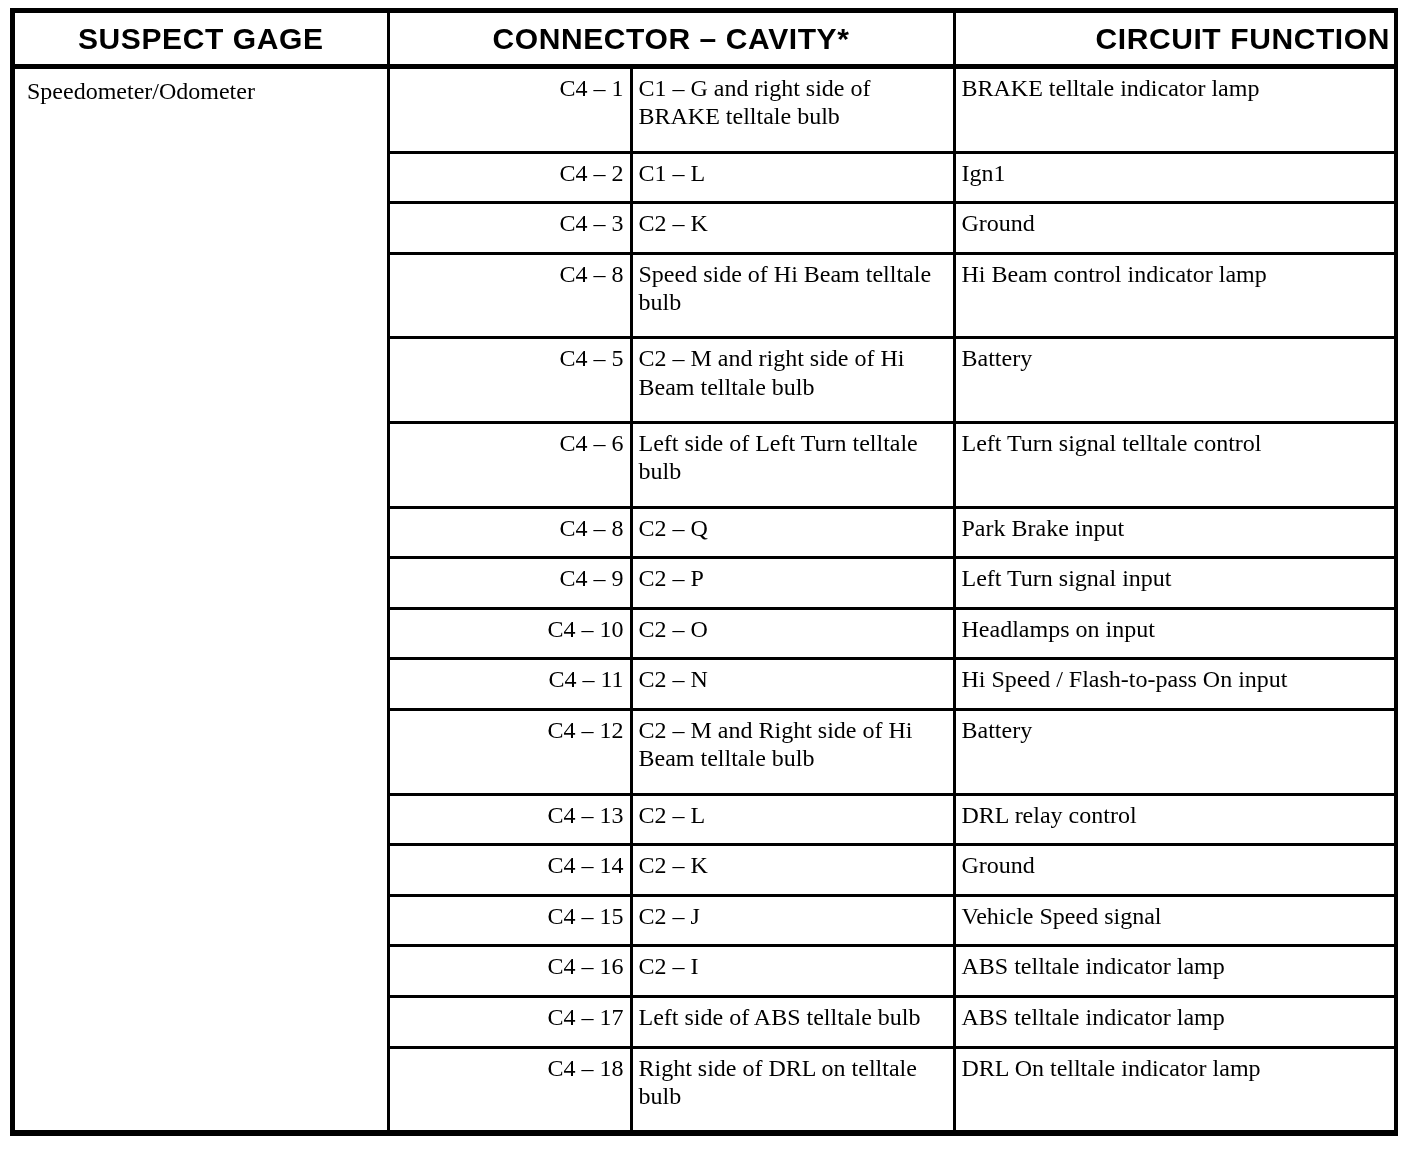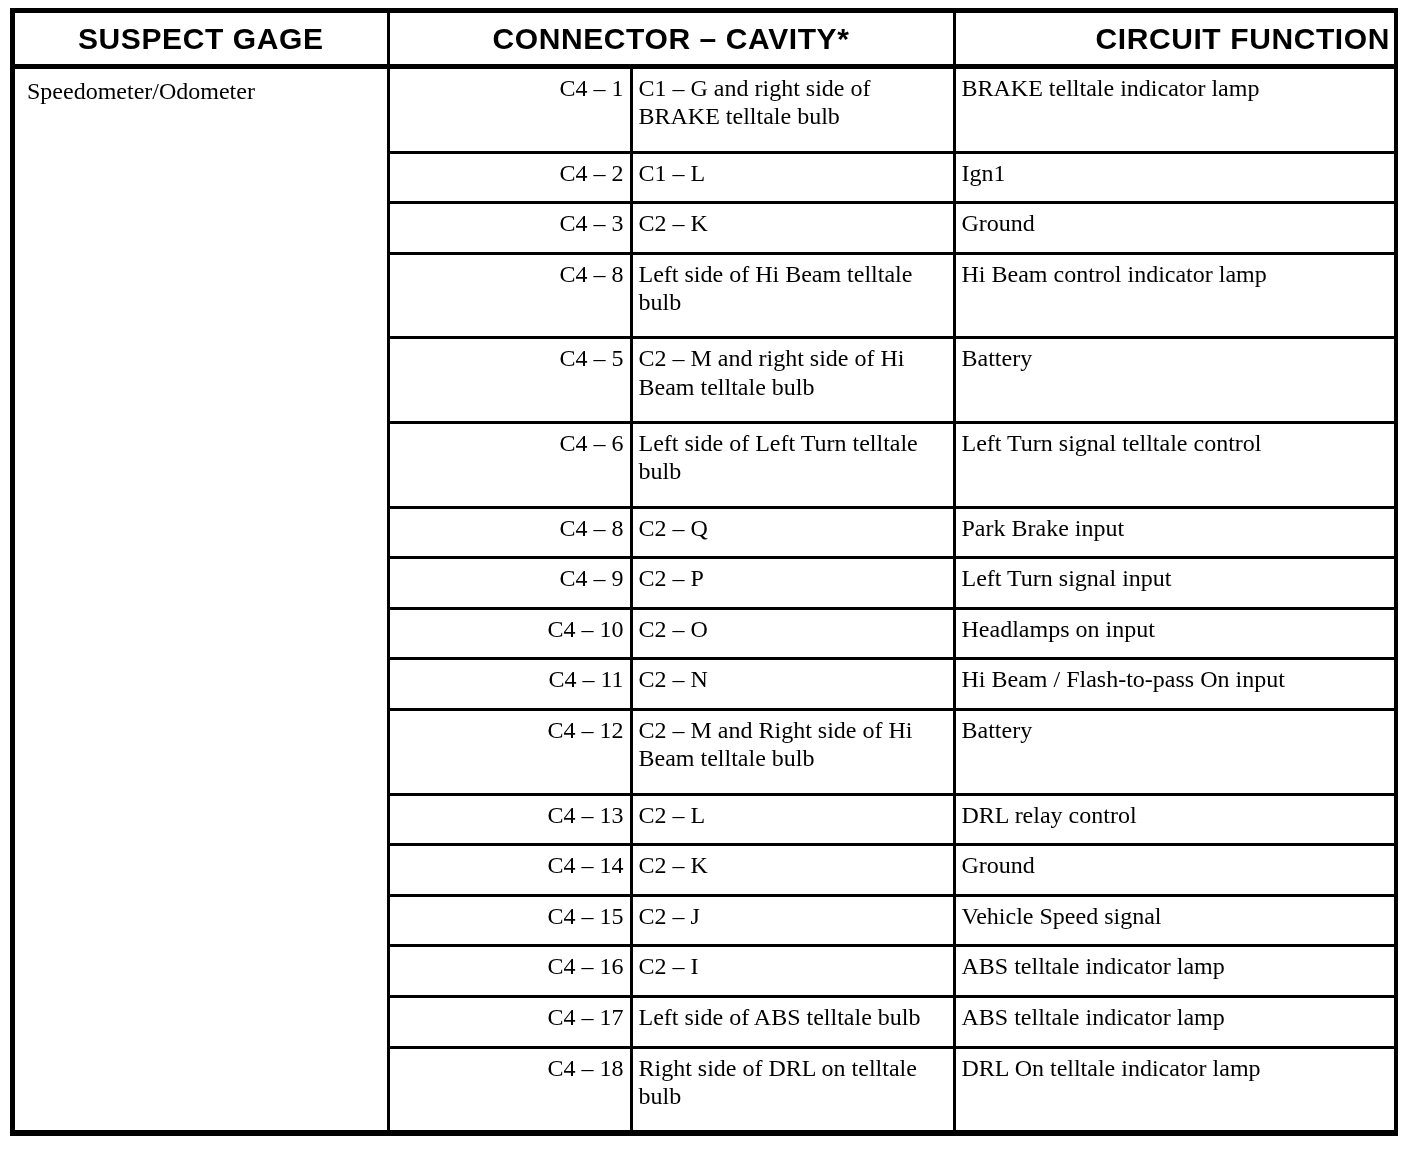--- a/index.html
+++ b/index.html
@@ -123,21 +123,21 @@
             <td class="cavity-cell">C1 – L</td>
             <td class="func-cell lastcol">Ign1</td>
           </tr>
           <tr>
             <td class="conn-cell">C4 – 3</td>
             <td class="cavity-cell">C2 – K</td>
             <td class="func-cell lastcol">Ground</td>
           </tr>
           <tr>
             <td class="conn-cell">C4 – 8</td>
-            <td class="cavity-cell">Left side of Hi Beam telltale bulb</td>
+            <td class="cavity-cell">Speed side of Hi Beam telltale bulb</td>
             <td class="func-cell lastcol">Hi Beam control indicator lamp</td>
           </tr>
           <tr>
             <td class="conn-cell">C4 – 5</td>
             <td class="cavity-cell">C2 – M and right side of Hi Beam telltale bulb</td>
             <td class="func-cell lastcol">Battery</td>
           </tr>
           <tr>
             <td class="conn-cell">C4 – 6</td>
             <td class="cavity-cell">Left side of Left Turn telltale bulb</td>
@@ -154,21 +154,21 @@
             <td class="func-cell lastcol">Left Turn signal input</td>
           </tr>
           <tr>
             <td class="conn-cell">C4 – 10</td>
             <td class="cavity-cell">C2 – O</td>
             <td class="func-cell lastcol">Headlamps on input</td>
           </tr>
           <tr>
             <td class="conn-cell">C4 – 11</td>
             <td class="cavity-cell">C2 – N</td>
-            <td class="func-cell lastcol">Hi Beam / Flash-to-pass On input</td>
+            <td class="func-cell lastcol">Hi Speed / Flash-to-pass On input</td>
           </tr>
           <tr>
             <td class="conn-cell">C4 – 12</td>
             <td class="cavity-cell">C2 – M and Right side of Hi Beam telltale bulb</td>
             <td class="func-cell lastcol">Battery</td>
           </tr>
           <tr>
             <td class="conn-cell">C4 – 13</td>
             <td class="cavity-cell">C2 – L</td>
             <td class="func-cell lastcol">DRL relay control</td>

